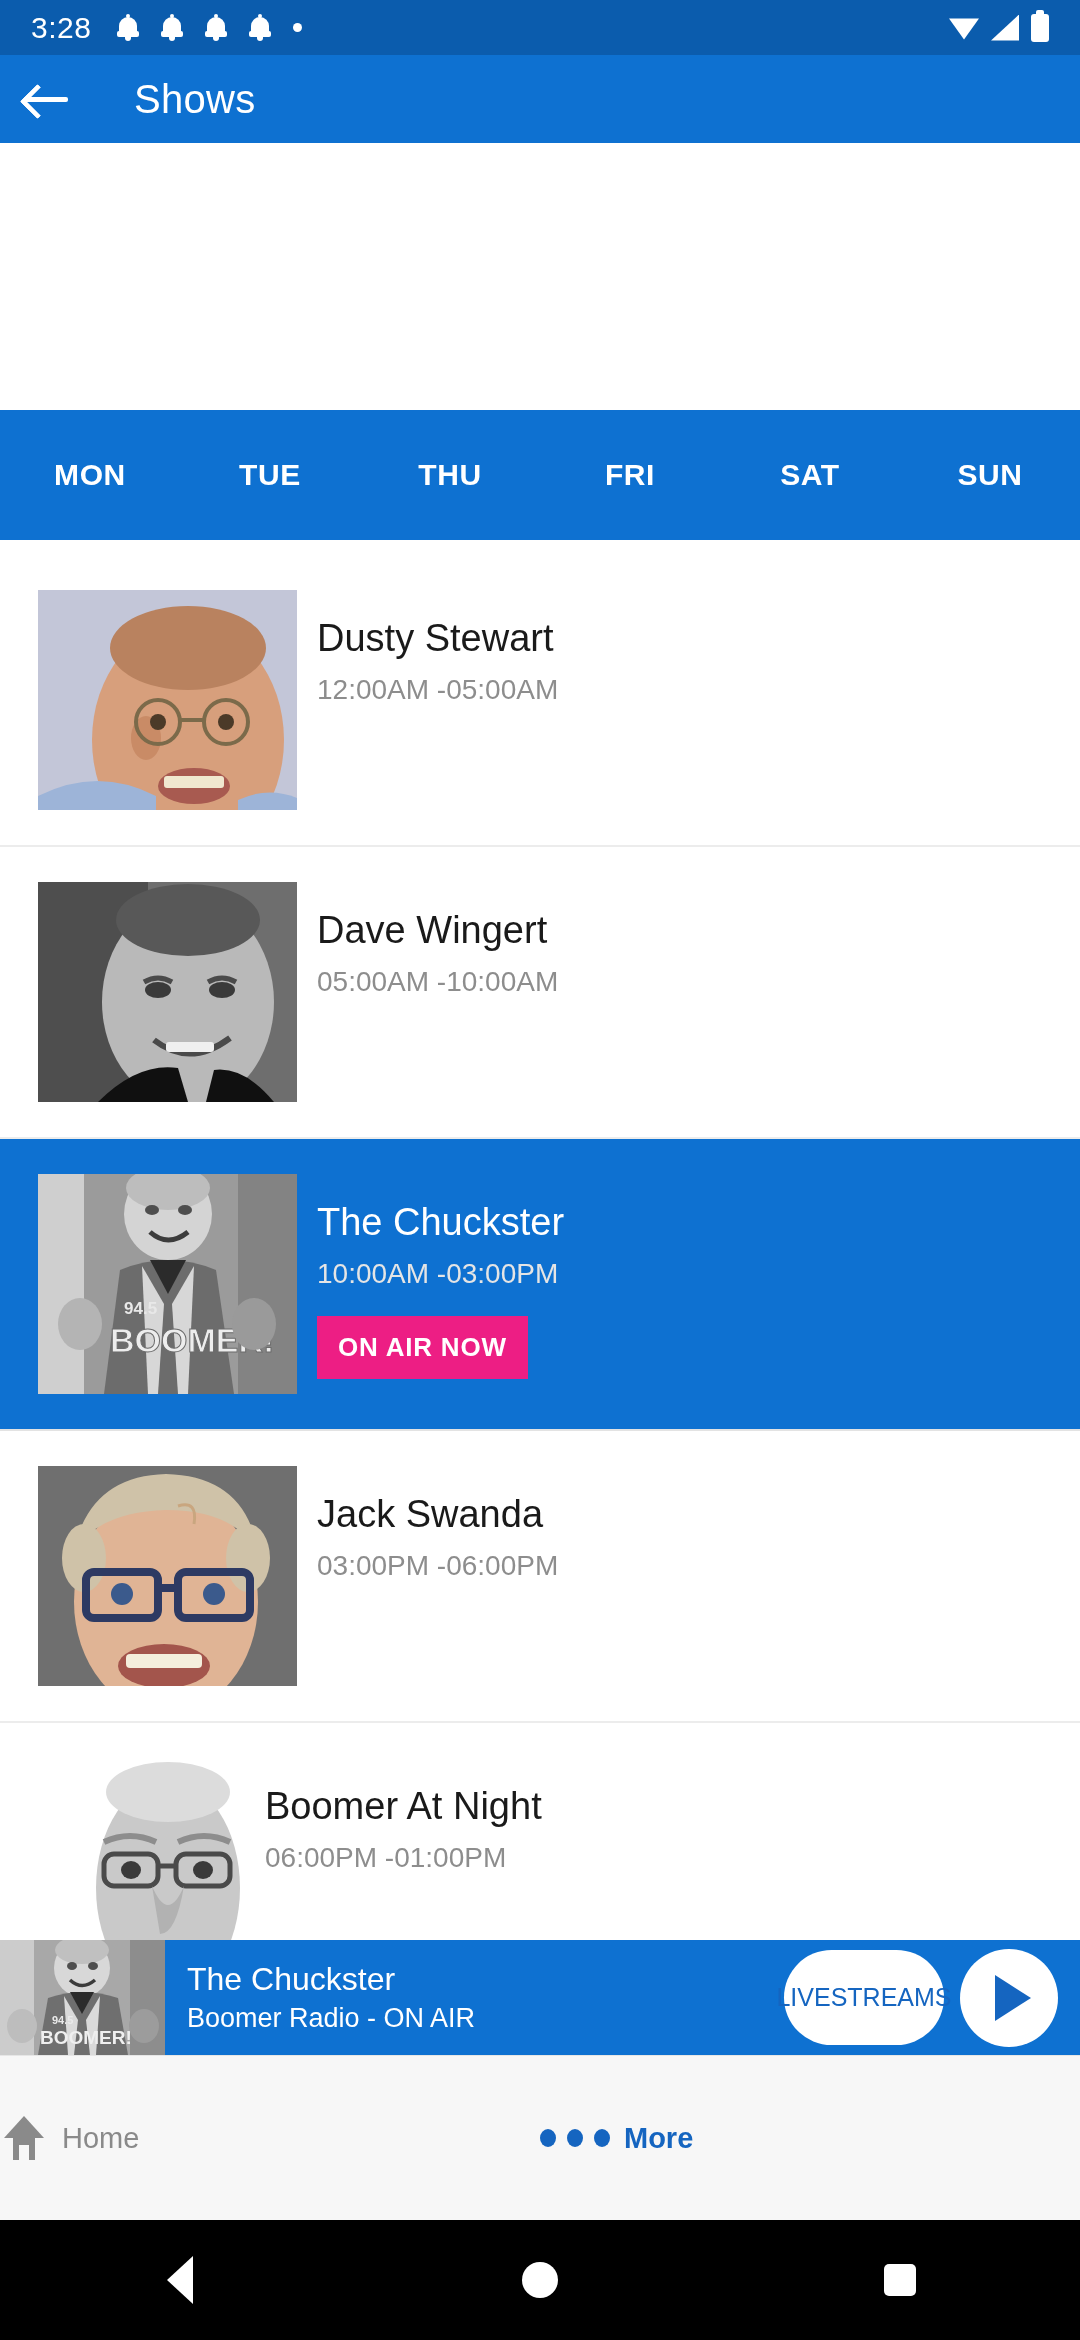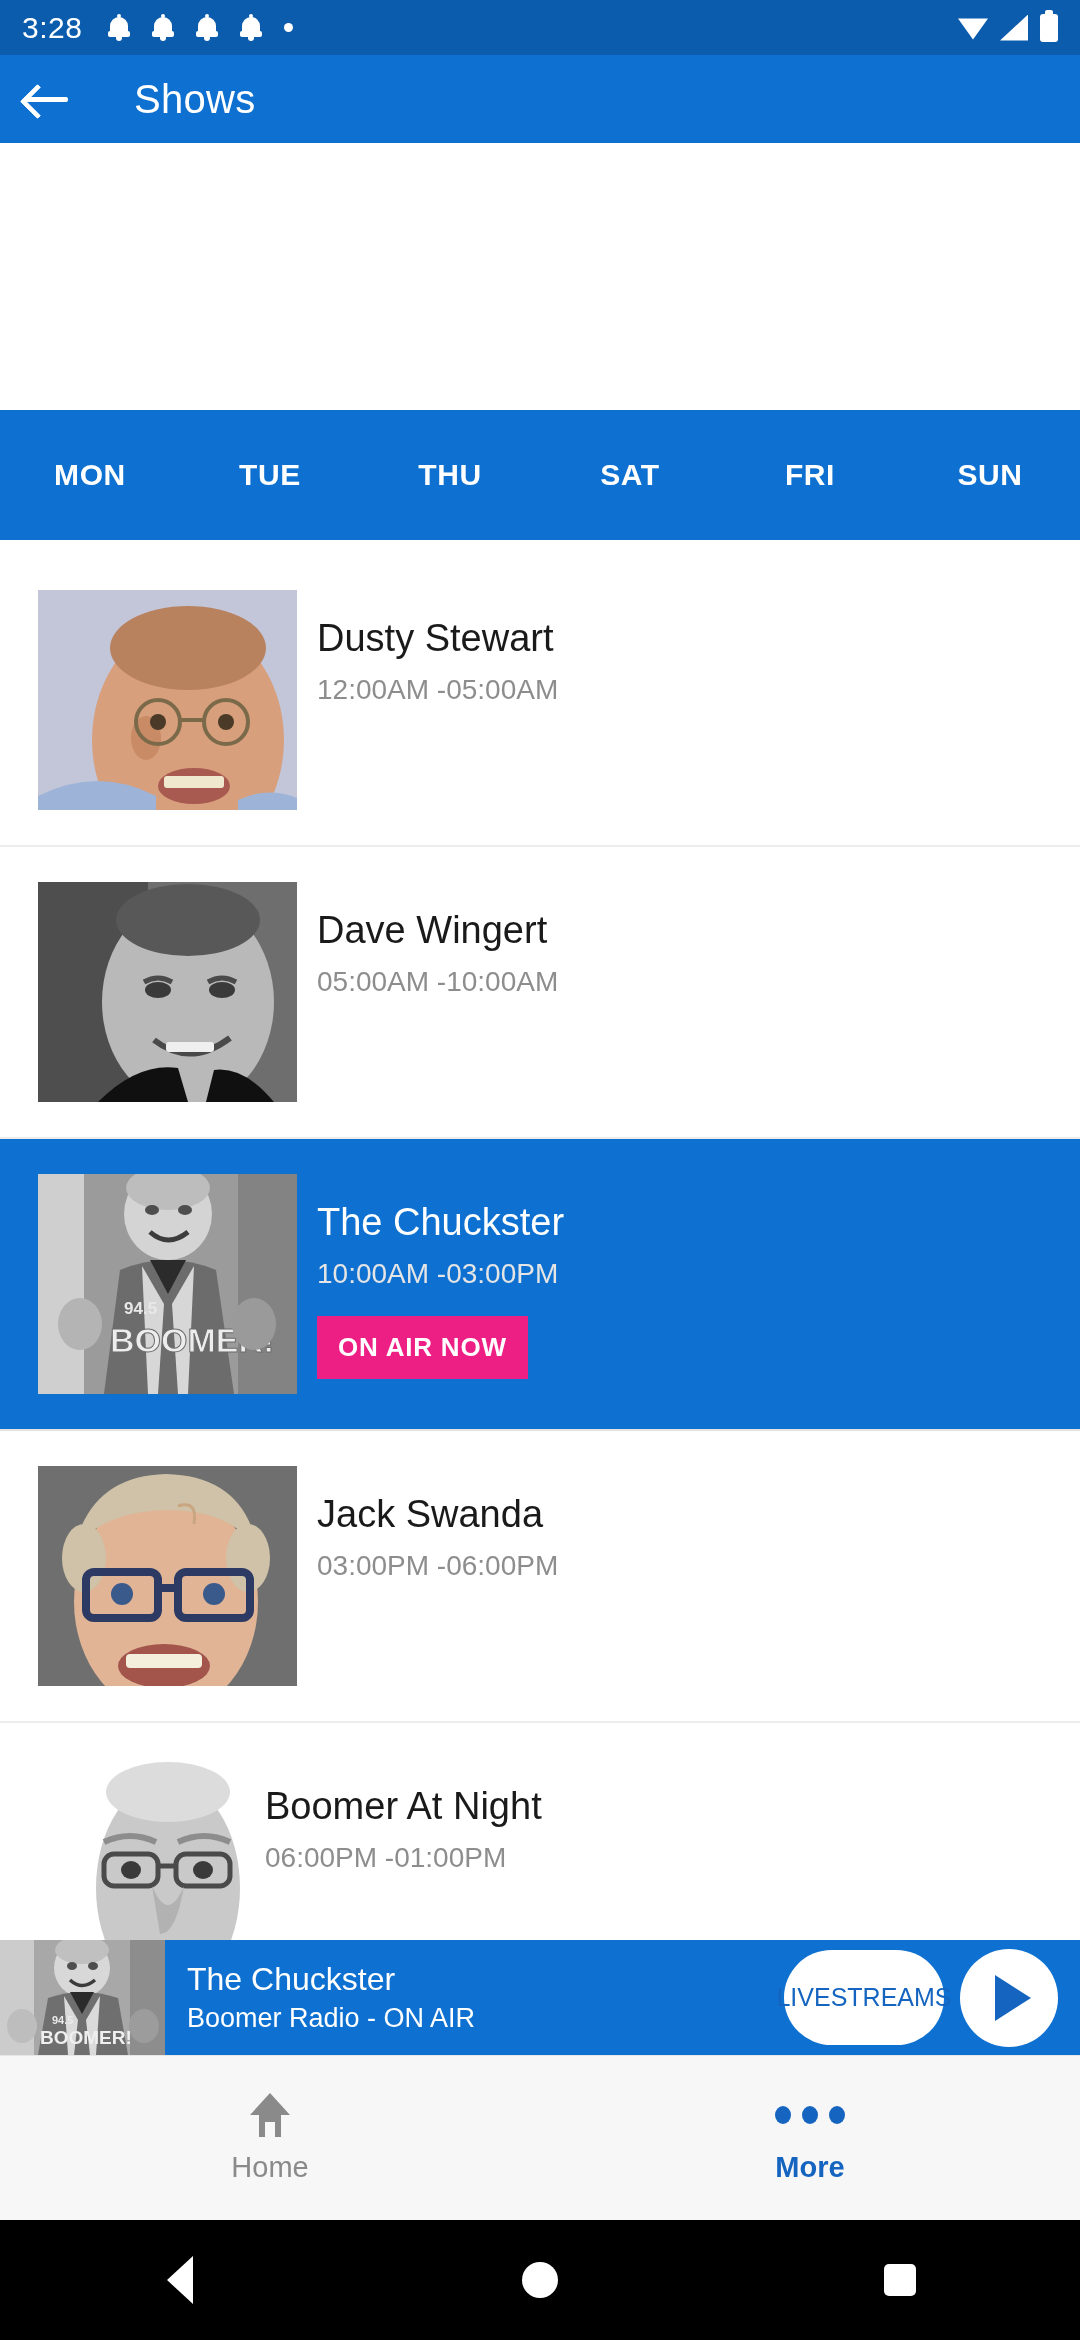--- a/index.html
+++ b/index.html
@@ -9,21 +9,21 @@
     background:#ffffff;
     font-family:"Liberation Sans", sans-serif;
     overflow:hidden;
   }
   .phone { position:relative; width:1080px; height:2340px; background:#fff; }
 
   
   .statusbar {
     position:absolute; left:0; top:0; width:1080px; height:55px;
     background:#0B5CAD; color:#fff;
-    display:flex; align-items:center; padding:0 22px;
+    display:flex; align-items:center; padding:0 31px;
   }
   .sb-time { font-size:30px; letter-spacing:.5px; margin-right:26px; }
   .sb-icons-left { display:flex; align-items:center; gap:22px; flex:1; }
   .bell { width:22px; height:26px; position:relative; display:inline-block; }
   .bell::before {
     content:""; position:absolute; left:2px; top:2px;
     width:18px; height:17px; background:#fff;
     border-radius:9px 9px 3px 3px;
   }
   .bell::after {
@@ -157,22 +157,22 @@
     border-top:23px solid transparent;
     border-bottom:23px solid transparent;
   }
 
   
   .bottomnav {
     position:absolute; left:0; top:2055px; width:1080px; height:165px;
     background:#f7f7f7; display:flex; border-top:1px solid #e6e6e6;
   }
   .navitem {
-    flex:1; display:flex; flex-direction:column; align-items:center;
-    justify-content:center; gap:14px; cursor:pointer;
+    flex:1; display:flex; flex-direction:row; align-items:center;
+    gap:14px; cursor:pointer;
   }
   .nav-label { font-size:29px; color:#8a8a8a; }
   .navitem.active .nav-label { color:#1565C0; font-weight:bold; }
   .home-icon { width:48px; height:44px; position:relative; }
   .home-icon::before {
     content:""; position:absolute; left:4px; top:0;
     width:0; height:0;
     border-left:20px solid transparent; border-right:20px solid transparent;
     border-bottom:22px solid #8a8a8a;
   }
@@ -241,22 +241,22 @@
     </div>
     <div class="appbar-title">Shows</div>
   </div>
 
   <div class="gap-white"></div>
 
   <div class="tabs">
     <div class="tab">MON</div>
     <div class="tab">TUE</div>
     <div class="tab">THU</div>
+    <div class="tab">FRI</div>
     <div class="tab">SAT</div>
-    <div class="tab">FRI</div>
     <div class="tab">SUN</div>
   </div>
 
   <div class="list">
 
     <div class="row">
       <div class="thumb">
         <svg viewBox="0 0 259 220" preserveAspectRatio="xMidYMid slice">
           <rect width="259" height="220" fill="#c3c6d8"></rect>
           <ellipse cx="150" cy="150" rx="96" ry="118" fill="#d79f7c"></ellipse>

